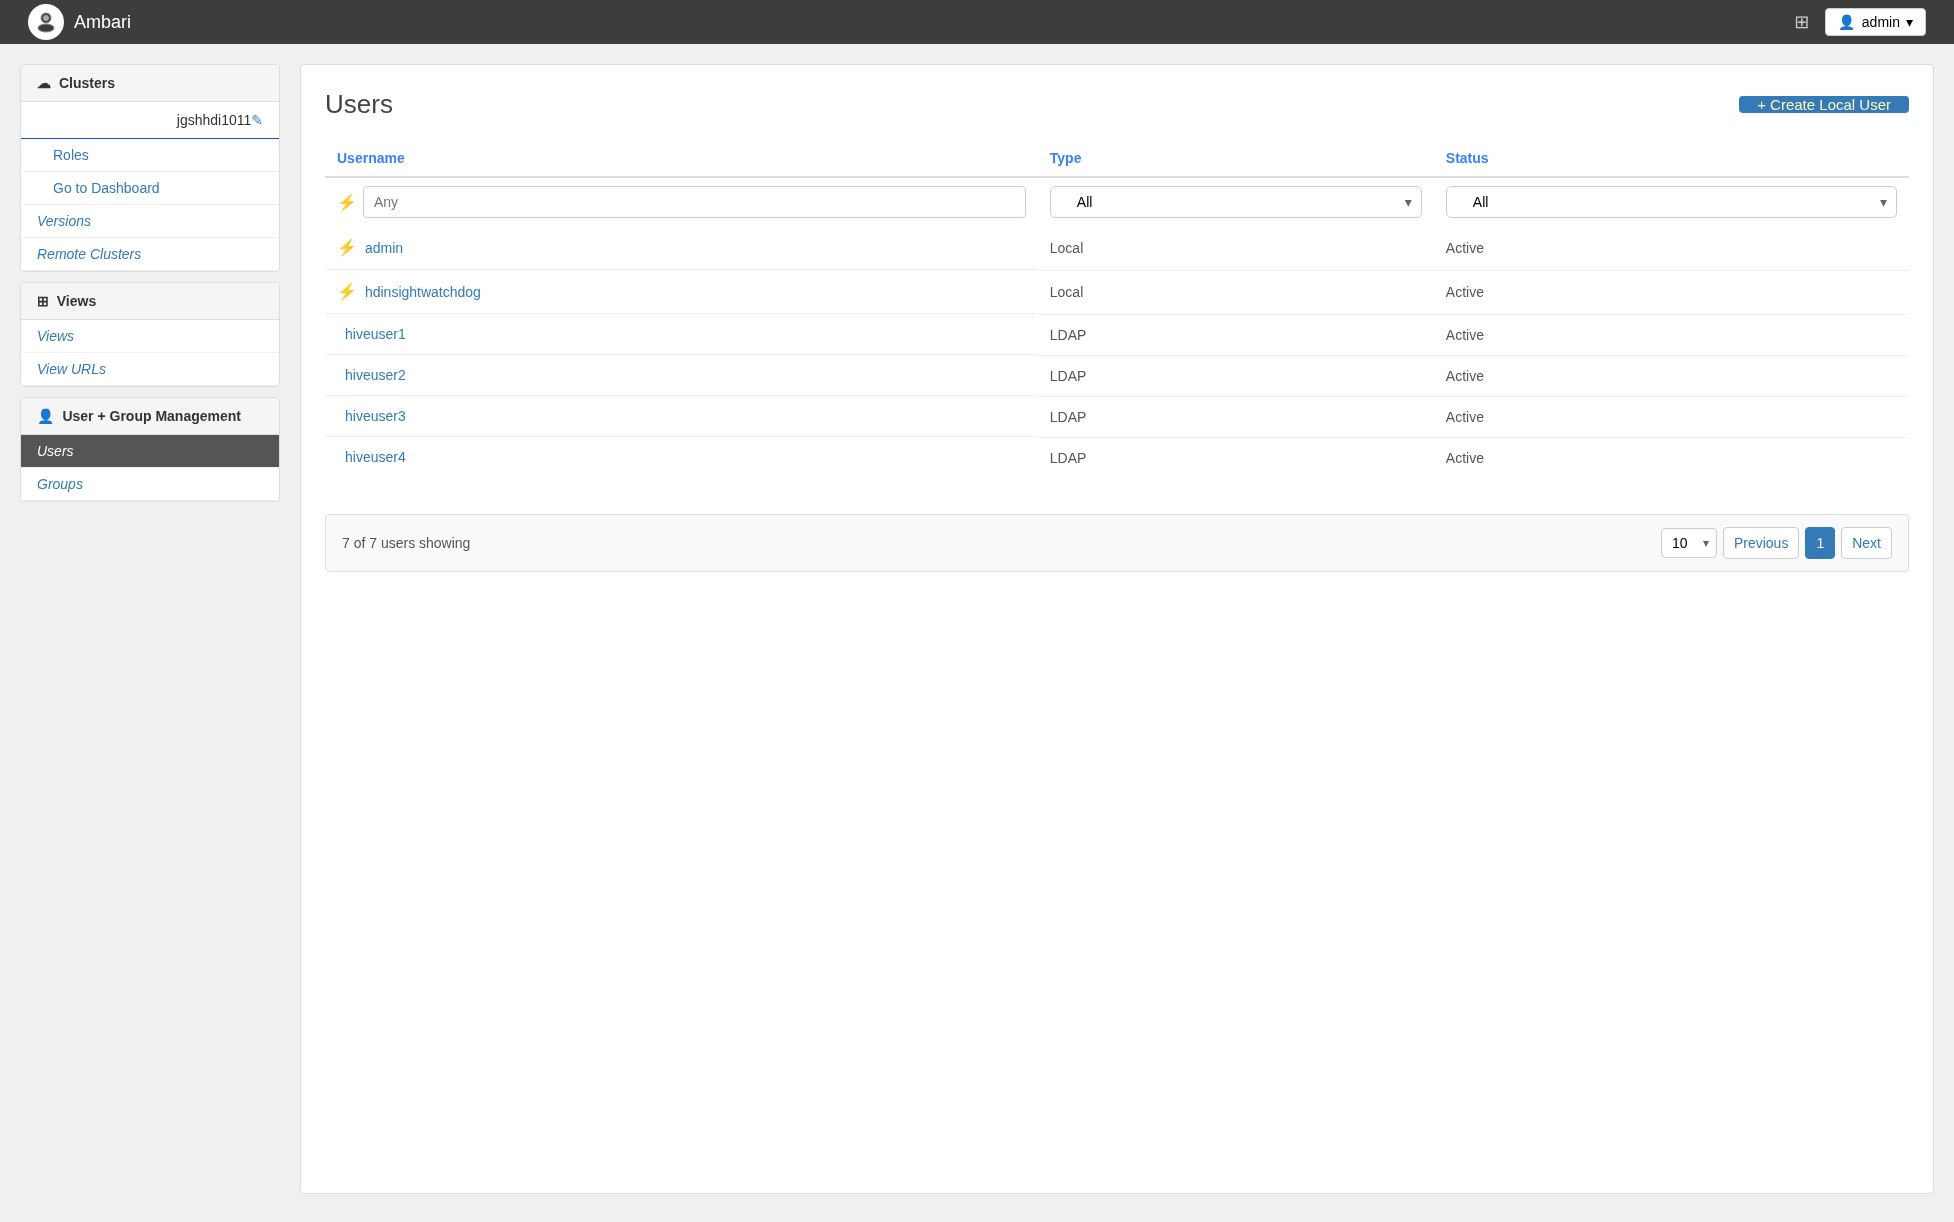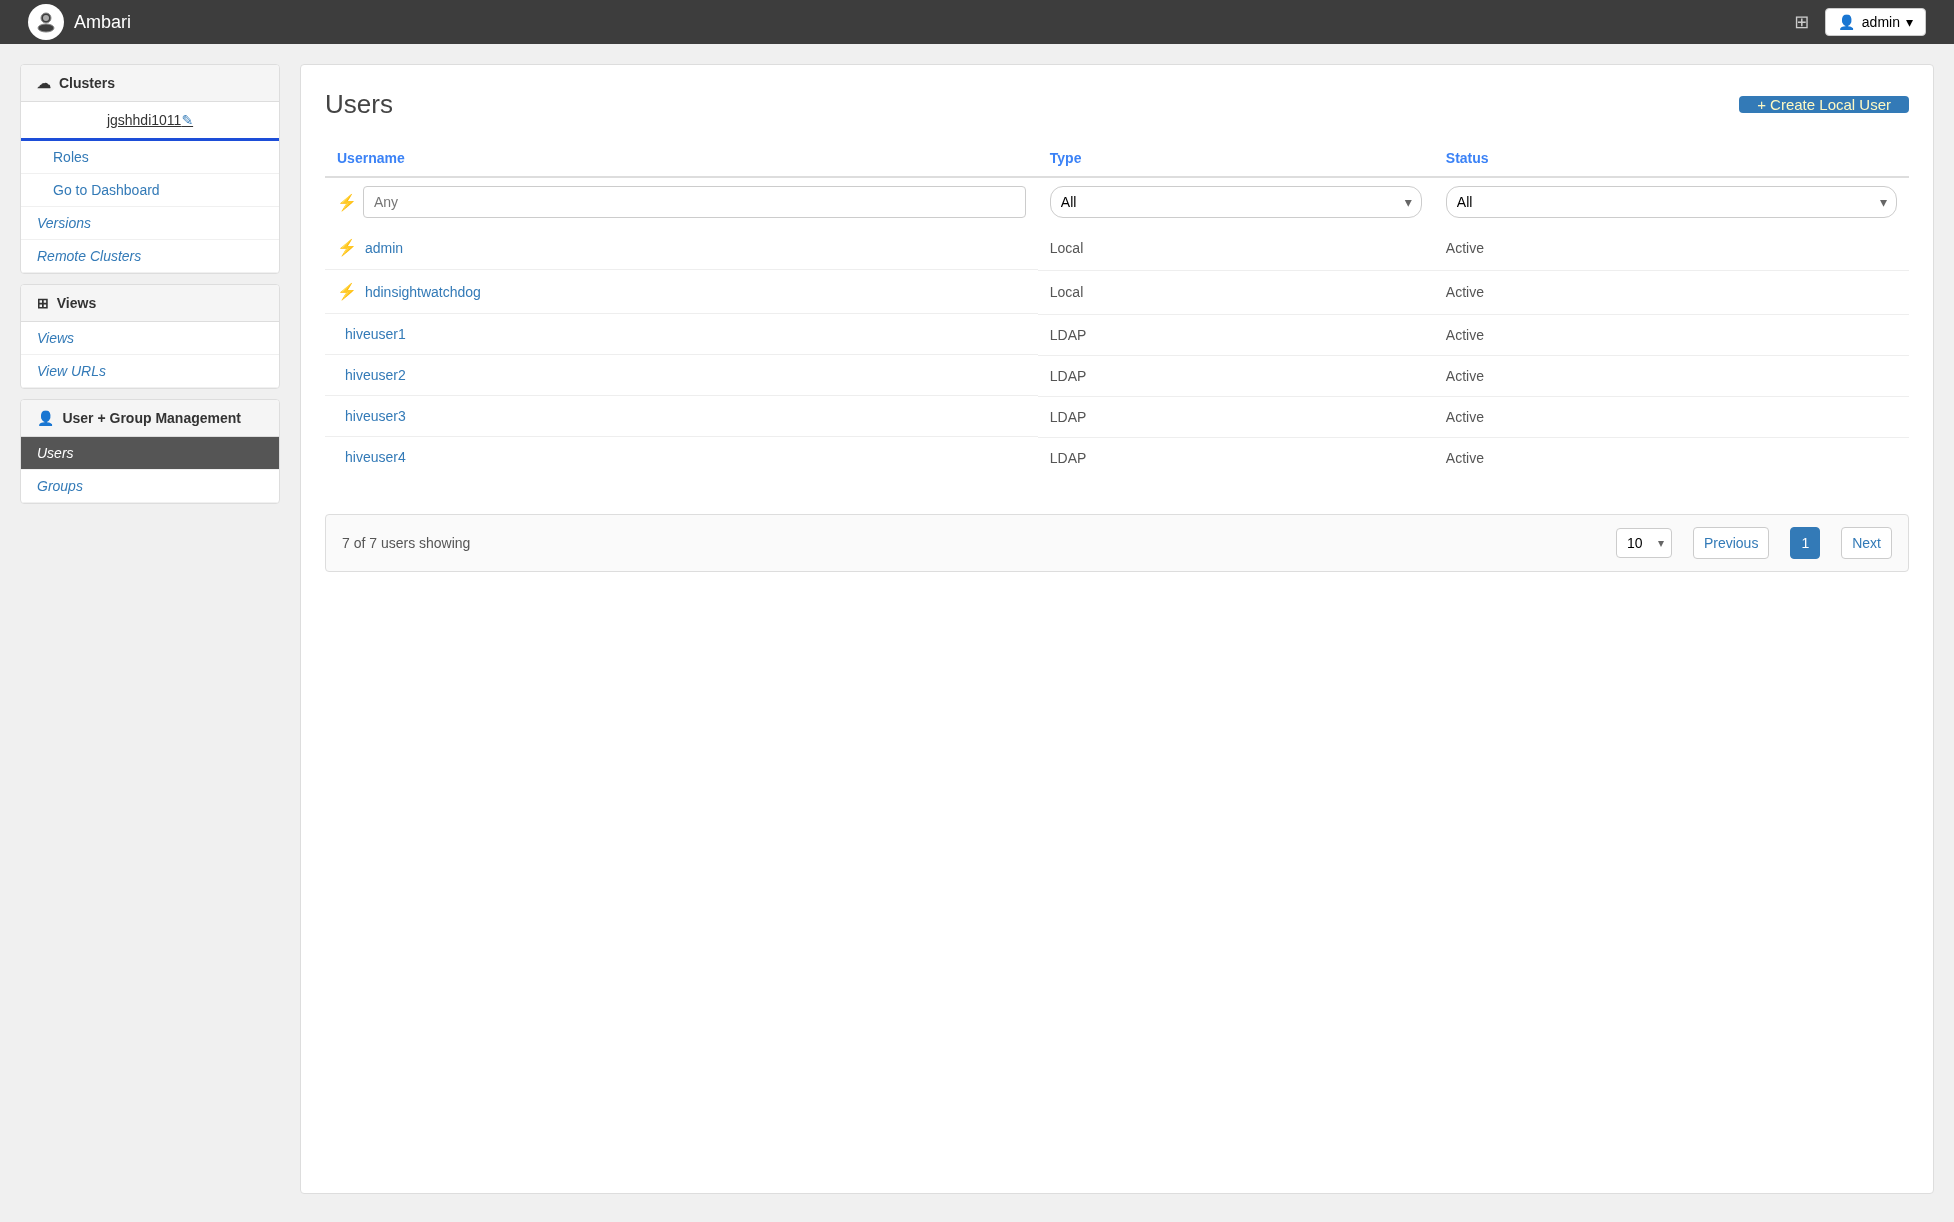--- a/index.html
+++ b/index.html
@@ -89,23 +89,22 @@
       color: #333;
       display: flex;
       align-items: center;
       gap: 8px;
       border-bottom: 1px solid #ddd;
     }
     .sidebar-cluster-item {
       padding: 10px 16px;
       display: flex;
       align-items: center;
-      justify-content: center;
-      border-bottom: 3px solid #1d4ed8;
-      text-decoration: underline;
+      justify-content: flex-end;
+      border-bottom: 1px solid #1d4ed8;
     }
     .sidebar-link {
       padding: 8px 16px 8px 32px;
       color: #337ab7;
       cursor: pointer;
       display: block;
       border-bottom: 1px solid #f0f0f0;
       text-decoration: none;
     }
     .sidebar-link-top {
@@ -180,23 +179,23 @@
     .filter-input {
       width: 100%;
       padding: 7px 10px;
       border: 1px solid #ccc;
       border-radius: 4px;
       font-size: 14px;
       color: #aaa;
     }
     .filter-select {
       width: 100%;
-      padding: 7px 10px;
+      padding: 7px 26px;
       border: 1px solid #ccc;
-      border-radius: 13px;
+      border-radius: 5px;
       font-size: 14px;
       background: #fff;
       appearance: none;
       -webkit-appearance: none;
       cursor: pointer;
     }
     .select-wrapper {
       position: relative;
       display: flex;
       align-items: center;
@@ -233,21 +232,21 @@
       border-radius: 4px;
       background: #fafafa;
     }
     .pagination-info {
       color: #555;
       font-size: 14px;
     }
     .pagination-right {
       display: flex;
       align-items: center;
-      gap: 21px;
+      gap: 6px;
     }
     .per-page-select {
       border: 1px solid #ccc;
       border-radius: 4px;
       padding: 6px 28px 6px 10px;
       font-size: 14px;
       background: #fff;
       appearance: none;
       -webkit-appearance: none;
       cursor: pointer;

